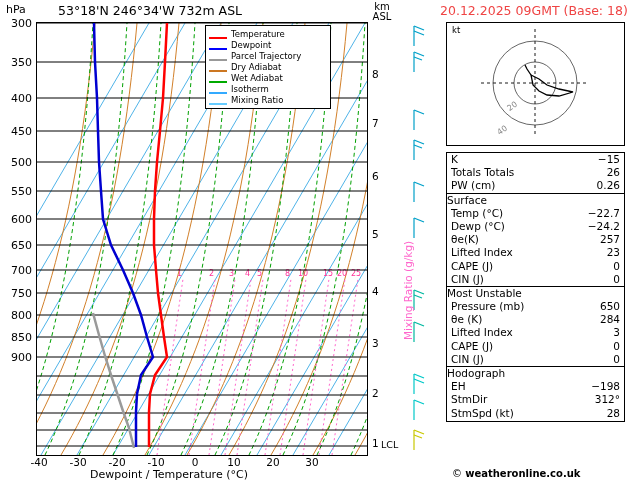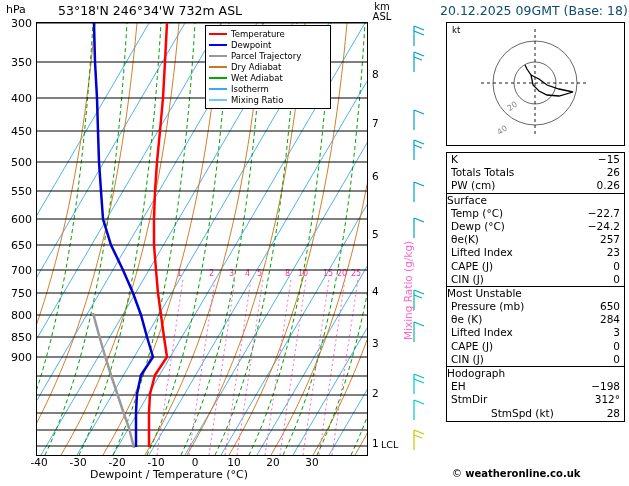--- a/index.html
+++ b/index.html
@@ -5,42 +5,42 @@
   html,body{margin:0;padding:0;}
   body{width:629px;height:486px;background:#ffffff;font-family:"DejaVu Sans",sans-serif;overflow:hidden;}
   #root{position:relative;width:629px;height:486px;}
 
   .abs{position:absolute;}
 
   
   .hdr-hpa{left:6px;top:3px;font-size:11px;color:#000;}
   .hdr-title{left:58px;top:3px;font-size:12.5px;color:#000;font-weight:400;}
   .hdr-km{left:368px;top:2px;font-size:10px;color:#000;line-height:10px;text-align:center;width:28px;}
-  .hdr-right{left:440px;top:3px;font-size:12.5px;color:#0c4a6e;font-weight:400;}
+  .hdr-right{left:440px;top:3px;font-size:12.5px;color:#ef4444;font-weight:400;}
 
   
   #skewt{left:36px;top:22px;width:330px;height:432px;border:1px solid #000;overflow:hidden;background:#fff;}
   #skewt svg{display:block;}
 
   
   .ylab{font-size:11px;color:#000;text-align:right;width:30px;left:2px;}
   
   .xlab{font-size:10.5px;color:#000;text-align:center;width:30px;}
   .xaxis-title{left:90px;top:468px;font-size:11px;color:#000;text-align:center;}
 
   
   .kmlab{font-size:10.5px;color:#000;left:372px;width:22px;}
   .lcl{font-size:9.5px;color:#000;left:376px;}
 
   
   .mixlab{left:392px;top:228px;font-size:10.5px;color:#ff66cc;transform:rotate(-90deg);transform-origin:0 0;white-space:nowrap;}
 
   
   #legend{left:205px;top:26px;width:118px;border:1px solid #000;background:#fff;padding:2px 3px;}
-  #legend .row{display:flex;align-items:center;height:10px;margin:1px 0;}
+  #legend .row{display:flex;align-items:flex-end;height:10px;margin:1px 0;}
   #legend .swatch{width:18px;height:2px;margin-right:4px;flex:0 0 18px;}
   #legend .txt{font-size:8.5px;color:#000;line-height:9px;white-space:nowrap;}
 
   
   #hodo{left:446px;top:22px;width:177px;height:122px;border:1px solid #000;background:#fff;}
   .hodo-kt{left:452px;top:25px;font-size:8.5px;color:#000;}
 
   
   #tbl{left:446px;top:152px;width:177px;border:1px solid #000;background:#fff;font-size:10.5px;color:#000;}
   #tbl .r{display:flex;justify-content:space-between;padding:0 4px;height:13.2px;line-height:13.2px;}
@@ -365,21 +365,21 @@
 
     <div class="sec">Hodograph</div>
     <div class="r">
       <span class="k">EH</span>
       <span class="v">−198</span>
     </div>
     <div class="r">
       <span class="k">StmDir</span>
       <span class="v">312°</span>
     </div>
-    <div class="r" style="padding-bottom:1px;margin-left:40px;">
+    <div class="r" style="padding-bottom:1px;">
       <span class="k">StmSpd (kt)</span>
       <span class="v">28</span>
     </div>
   </div>
 
   <div class="abs credit">
     <span>©</span>
     <b>weatheronline.co.uk</b>
   </div>
 

